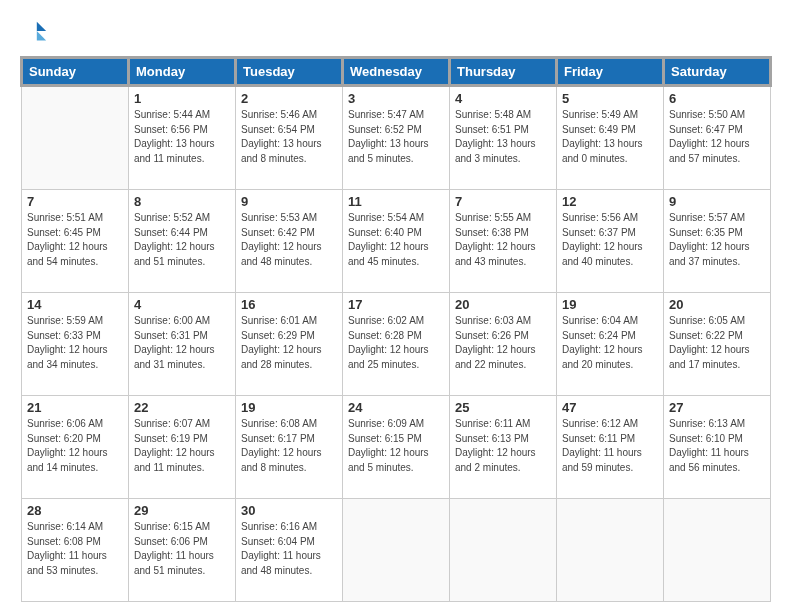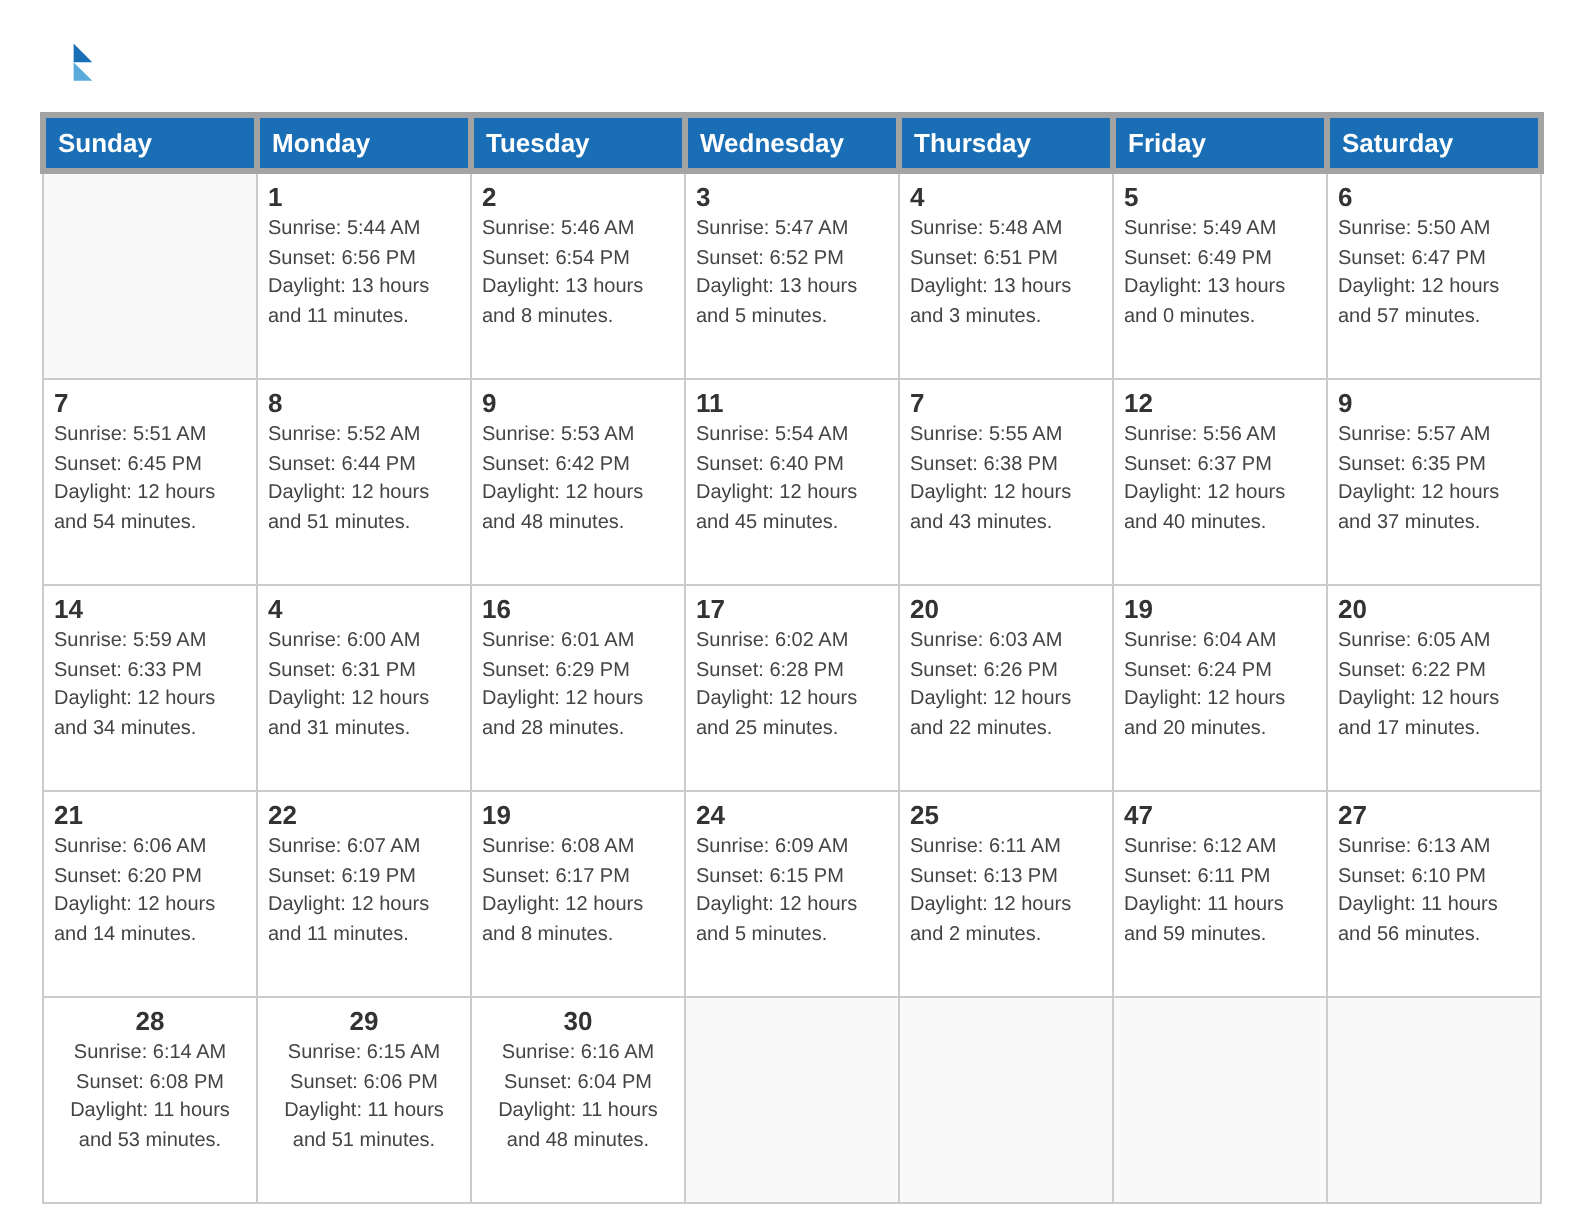--- a/index.html
+++ b/index.html
@@ -94,21 +94,20 @@
     .cell-info {
       font-size: 10px;
       color: #444;
       line-height: 1.45;
     }
     .empty-cell {
       background: #f9f9f9;
     }
     tr:last-child td {
       height: 72px;
-      text-align: center;
     }
   </style>
 </head>
 <body>
 
 <div class="page">
   <div class="header">
     <div class="logo">
       <svg class="logo-icon" viewBox="0 0 30 30">
         <polygon points="18,4 28,14 18,14" fill="#1a6eb5"></polygon>

